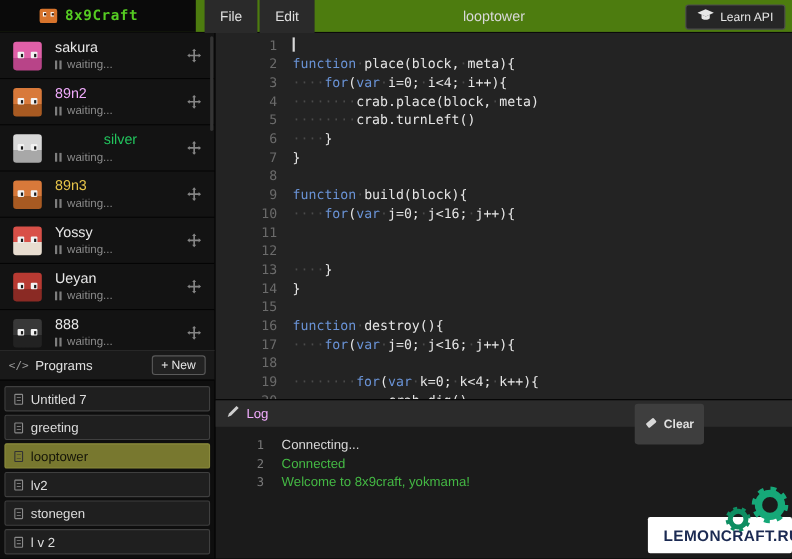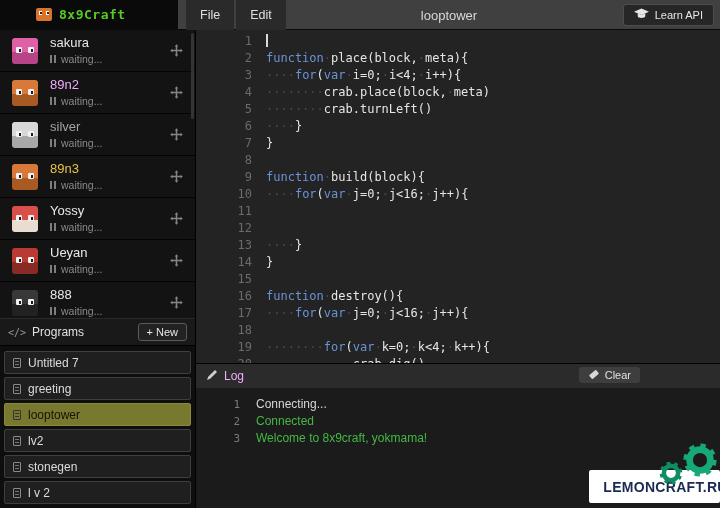--- a/index.html
+++ b/index.html
@@ -1,21 +1,21 @@
 <!DOCTYPE html>
 <html><head>
 <meta charset="utf-8">
 <style>
   html,body{margin:0;padding:0;background:#000;}
   body{width:720px;height:508px;position:relative;overflow:hidden;
        font-family:"Liberation Sans",sans-serif;-webkit-font-smoothing:antialiased;}
   .app{display:flex;flex-direction:column;width:720px;height:508px;}
 
   
-  .topbar{height:30px;flex:none;display:flex;background:#404040;border-bottom:1px solid #0a0a0a;box-sizing:border-box;}
+  .topbar{height:30px;flex:none;display:flex;background:#4d7c0f;border-bottom:1px solid #0a0a0a;box-sizing:border-box;}
   .logo{width:178px;flex:none;background:#0a0a0a;display:flex;align-items:center;gap:7px;padding-left:36px;box-sizing:border-box;}
   .logo-icon{width:16px;height:13px;background:#d8742c;border-radius:2px;position:relative;flex:none;}
   .logo-icon::before{content:"";position:absolute;left:3px;top:3px;width:3px;height:4px;background:#fff;box-shadow:7px 0 #fff;}
   .logo-icon::after{content:"";position:absolute;left:4px;top:4px;width:2px;height:2px;background:#3a1a06;box-shadow:7px 0 #3a1a06;}
   .logo-text{font-family:"DejaVu Sans Mono",monospace;font-weight:bold;font-size:13px;color:#55cc22;letter-spacing:.5px;}
   .topbar-right{flex:1;position:relative;display:flex;align-items:center;}
   .menu{display:flex;height:30px;margin-left:8px;}
   .menu-item{padding:0 14px;line-height:30px;font-size:12.5px;color:#e0e0e0;background:#2a2a2a;margin-right:2px;cursor:default;}
   .win-title{position:absolute;left:50%;top:50%;transform:translate(-50%,-50%);font-size:13px;color:#d8d8d8;}
   .learn-api{position:absolute;right:6px;top:4px;display:flex;align-items:center;gap:6px;padding:3px 10px;
@@ -60,21 +60,21 @@
   .code-text{color:#e6e6e6;}
   .tok-k{color:#6a93d6;}
   .tok-w{color:#4a4a4a;}
   .tok-p{color:#e6e6e6;}
   .cursor{display:inline-block;width:2px;height:13px;background:#d8d8d8;vertical-align:-2px;}
 
   
   .log-pane{flex:1;display:flex;flex-direction:column;background:#1b1b1b;border-top:1px solid #000;min-height:0;}
   .log-header{height:24px;flex:none;display:flex;align-items:center;gap:6px;background:#2b2b2b;padding:0 10px;position:relative;}
   .log-title{color:#f0abfc;font-size:12px;}
-  .clear-btn{position:absolute;right:80px;top:3px;display:flex;align-items:center;gap:5px;background:#3e3e3e;border:none;border-radius:3px;color:#e0e0e0;font-size:11px;padding:1px 9px;cursor:pointer;}
+  .clear-btn{position:absolute;right:80px;top:3px;display:flex;align-items:center;gap:5px;background:#3e3e3e;border:none;border-radius:3px;color:#e0e0e0;font-size:11px;padding:11px 9px;cursor:pointer;font-weight:bold;}
   .log-body{flex:1;padding-top:8px;overflow:hidden;}
   .log-line{display:flex;height:17px;line-height:17px;font-size:12px;}
   .log-ln{width:44px;padding-right:12px;text-align:right;color:#7a7a7a;flex:none;font-family:"DejaVu Sans Mono",monospace;font-size:11px;}
   .log-text{color:#d6d6d6;margin-left:4px;}
   .log-text.green{color:#44b844;}
 
   
   .watermark{position:absolute;right:0;bottom:5px;width:131px;height:33px;background:#fff;border-radius:2px;display:flex;align-items:center;justify-content:center;z-index:5;}
   .watermark span{color:#1b2a52;font-weight:bold;font-size:14px;letter-spacing:.3px;margin-left:22px;}
   .gear{position:absolute;z-index:6;}
@@ -160,21 +160,21 @@
           <div class="player-row">
             <div class="avatar" style="background: linear-gradient(rgb(216, 216, 216) 0%, rgb(216, 216, 216) 55%, rgb(168, 168, 168) 55%, rgb(168, 168, 168) 100%);">
               <span class="eye eye-l">
                 <span class="pupil"></span>
               </span>
               <span class="eye eye-r">
                 <span class="pupil"></span>
               </span>
             </div>
             <div class="player-info">
-              <div class="player-name" style="color: #a3a3a3;">silver</div>
+              <div class="player-name" style="color: #22c55e; text-align: center;">silver</div>
               <div class="player-status">
                 <span class="pause-icon">
                   <i></i>
                   <i></i>
                 </span>
                 <span class="status-text">waiting...</span>
               </div>
             </div>
             <div class="move-btn"><svg width="15" height="15" viewBox="0 0 24 24" fill="#9a9a9a">
                 <path d="M12 2 L15 5.5 H13.2 V10.8 H18.5 V9 L22 12 L18.5 15 V13.2 H13.2 V18.5 H15 L12 22 L9 18.5 H10.8 V13.2 H5.5 V15 L2 12 L5.5 9 V10.8 H10.8 V5.5 H9 Z"></path>

